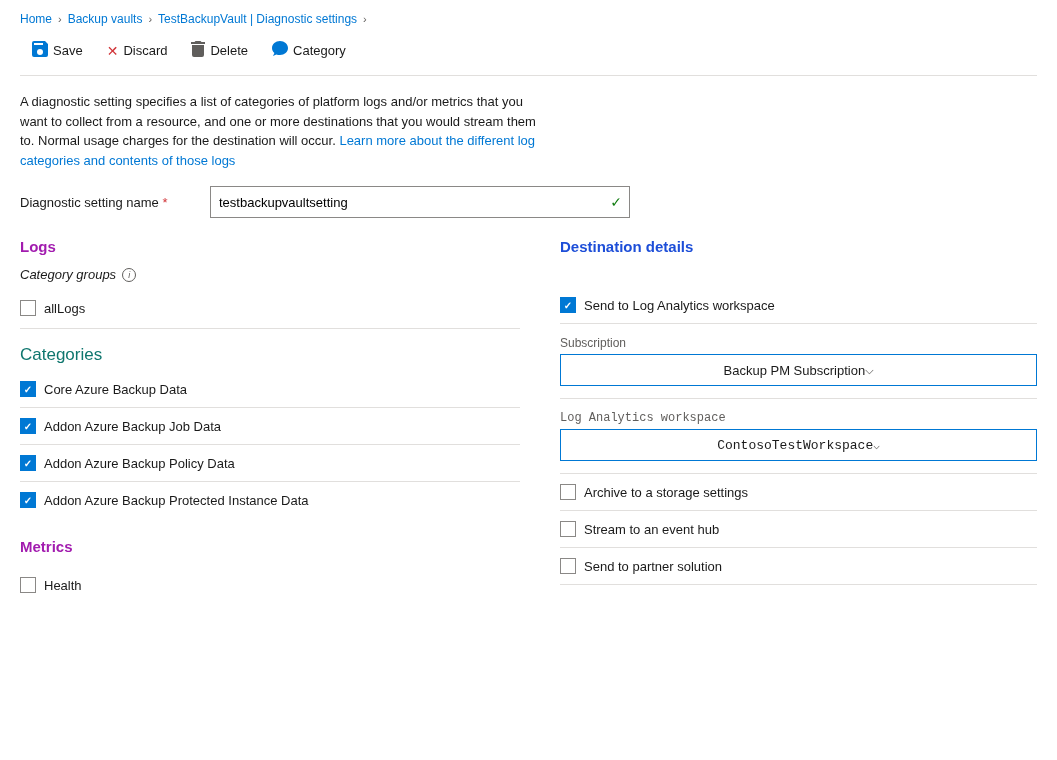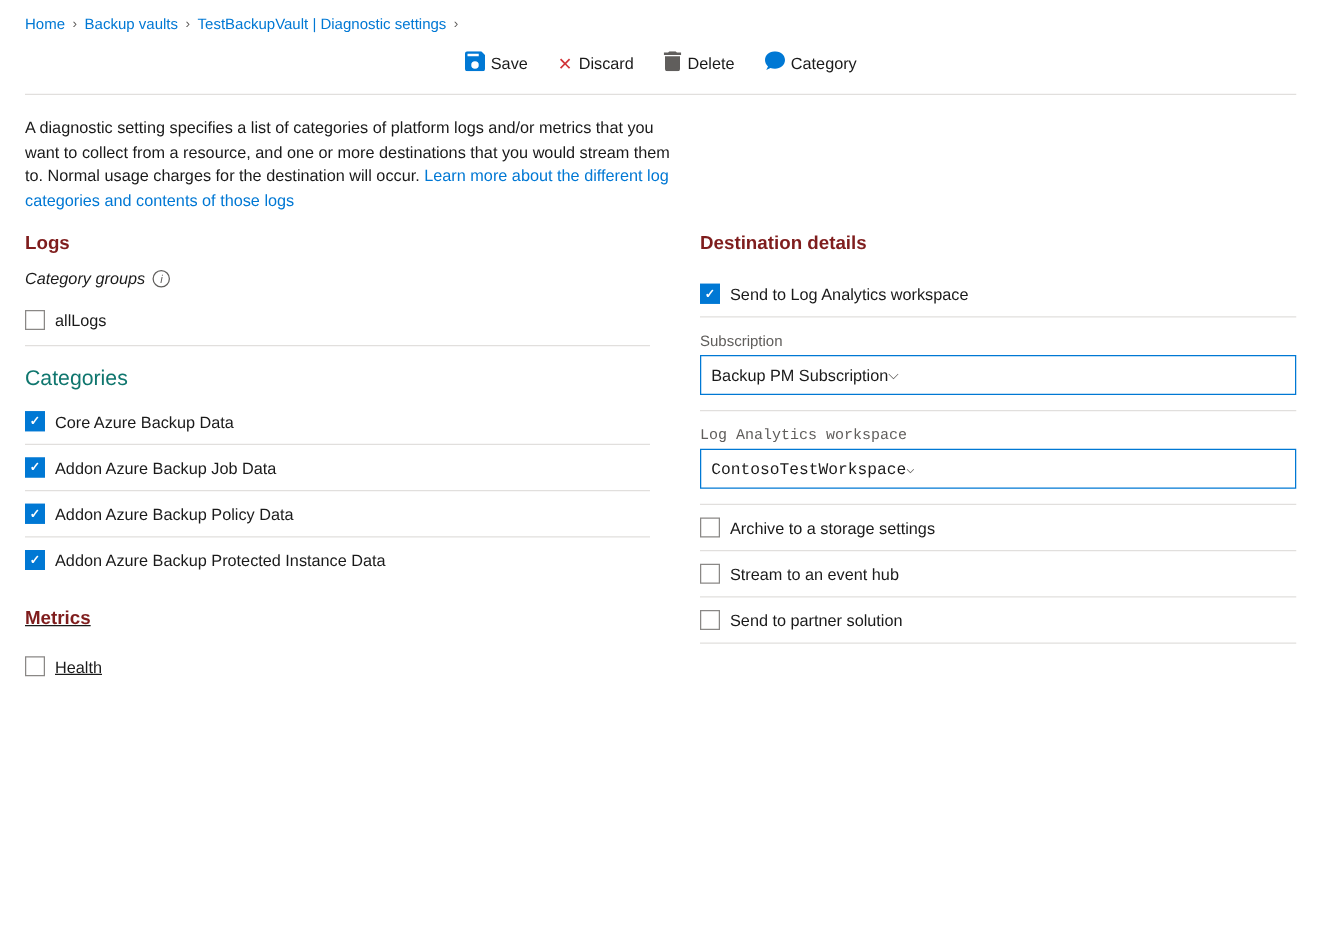--- a/index.html
+++ b/index.html
@@ -8,65 +8,65 @@
     .container { max-width: 1057px; padding: 12px 20px 20px 20px; }
     
     .breadcrumb { display: flex; align-items: center; gap: 6px; font-size: 12px; color: #0078d4; margin-bottom: 10px; }
     .breadcrumb span { color: #605e5c; }
     .breadcrumb a { color: #0078d4; text-decoration: none; cursor: pointer; }
     .breadcrumb-separator { color: #605e5c; font-size: 11px; }
     
     .page-title { font-size: 26px; font-weight: 300; color: #1a1a1a; margin-bottom: 14px; display: flex; align-items: center; gap: 10px; }
     .page-title-dots { font-size: 18px; color: #605e5c; cursor: pointer; }
     
-    .toolbar { display: flex; align-items: center; gap: 0; margin-bottom: 16px; border-bottom: 1px solid #e1dfdd; padding-bottom: 10px; justify-content: center; }
+    .toolbar { display: flex; align-items: center; gap: 0; margin-bottom: 16px; border-bottom: 1px solid #e1dfdd; padding-bottom: 10px; }
     .toolbar-btn { display: flex; align-items: center; gap: 5px; padding: 5px 12px; border: none; background: none; cursor: pointer; font-size: 13px; color: #1a1a1a; font-family: inherit; }
     .toolbar-btn .icon { font-size: 14px; color: #0078d4; }
     .toolbar-btn .icon-x { color: #d13438; }
     
     .description { font-size: 13px; color: #1a1a1a; line-height: 1.5; margin-bottom: 16px; max-width: 520px; }
     .description a { color: #0078d4; text-decoration: none; }
     
     .form-field { display: flex; align-items: center; margin-bottom: 20px; gap: 10px; }
     .form-label { font-size: 13px; font-weight: 400; min-width: 180px; }
     .required-star { color: #d13438; }
     .input-wrapper { position: relative; width: 420px; }
     .input-wrapper input { width: 100%; height: 32px; border: 1px solid #8a8886; padding: 4px 30px 4px 8px; font-size: 13px; font-family: inherit; outline: none; }
     .input-check-abs { position: absolute; right: 8px; top: 50%; transform: translateY(-50%); color: #107c10; font-size: 14px; }
     
     .main-content { display: flex; gap: 40px; }
     
     .left-panel { flex: 0 0 500px; }
     .right-panel { flex: 1; }
     
-    .section-title { font-size: 15px; font-weight: 600; margin-bottom: 12px; color: #7f1d1d; }
+    .section-title { font-size: 15px; font-weight: 600; margin-bottom: 12px; color: #a21caf; }
     
     .category-group-label { display: flex; align-items: center; gap: 6px; font-size: 13px; color: #1a1a1a; margin-bottom: 10px; font-style: italic; }
     .info-icon { width: 14px; height: 14px; border: 1px solid #605e5c; border-radius: 50%; display: inline-flex; align-items: center; justify-content: center; font-size: 9px; color: #605e5c; cursor: pointer; }
     
     .checkbox-row { display: flex; align-items: center; gap: 8px; padding: 10px 0; border-bottom: 1px solid #e1dfdd; }
     .checkbox-row:last-child { border-bottom: none; }
     
     .checkbox { width: 16px; height: 16px; border: 1px solid #8a8886; display: inline-flex; align-items: center; justify-content: center; cursor: pointer; flex-shrink: 0; background: #fff; }
     .checkbox.checked { background: #0078d4; border-color: #0078d4; }
     .checkbox.checked::after { content: '✓'; color: #fff; font-size: 10px; font-weight: bold; }
     .checkbox-label { font-size: 13px; color: #1a1a1a; }
     
     .categories-section { margin-top: 16px; }
     .categories-title { font-size: 17px; font-weight: 400; color: #0f766e; margin-bottom: 6px; }
     
-    .metrics-section { margin-top: 20px; text-decoration: underline; }
-    
-    .dest-details-title { font-size: 15px; font-weight: 600; margin-bottom: 14px; color: #7f1d1d; }
+    .metrics-section { margin-top: 20px; }
+    
+    .dest-details-title { font-size: 15px; font-weight: 600; margin-bottom: 32px; color: #1d4ed8; }
     
     .dest-checkbox-row { display: flex; align-items: center; gap: 8px; padding: 10px 0; border-bottom: 1px solid #e1dfdd; }
     
     .subscription-section { padding: 12px 0; border-bottom: 1px solid #e1dfdd; }
     .field-label { font-size: 12px; color: #605e5c; margin-bottom: 4px; }
-    .dropdown { width: 100%; height: 32px; border: 1px solid; display: flex; align-items: center; justify-content: flex-start; padding: 0 8px; cursor: pointer; font-size: 13px; font-family: inherit; }
+    .dropdown { width: 100%; height: 32px; border: 1px solid; display: flex; align-items: center; justify-content: center; padding: 0 8px; cursor: pointer; font-size: 13px; font-family: inherit; }
     .dropdown-blue-border { border-color: #0078d4; }
     .dropdown-arrow { font-size: 11px; color: #605e5c; }
     
     .workspace-section { padding: 12px 0; border-bottom: 1px solid #e1dfdd; font-family: Liberation Mono, monospace; }
     
     .allLogs-row { display: flex; align-items: center; gap: 8px; padding: 8px 0; }
     
     .divider-line { border: none; border-top: 1px solid #e1dfdd; margin: 4px 0 8px 0; }
   </style>
 </head>
@@ -113,20 +113,29 @@
       </span>
       <span>Category</span>
     </button>
   </div>
 
   <div class="description">
     <span>A diagnostic setting specifies a list of categories of platform logs and/or metrics that you want to collect from a resource, and one or more destinations that you would stream them to. Normal usage charges for the destination will occur.</span>
     <a>Learn more about the different log categories and contents of those logs</a>
   </div>
 
+  <div class="form-field">
+    <label class="form-label">
+      <span>Diagnostic setting name</span> <span class="required-star">*</span>
+    </label>
+    <div class="input-wrapper">
+      <input type="text" value="testbackupvaultsetting" style="">
+      <span class="input-check-abs">✓</span>
+    </div>
+  </div>
 
   <div class="main-content">
 
     <div class="left-panel">
 
       <div class="logs-section">
         <div class="section-title">Logs</div>
 
         <div class="category-group-label">
           <span>Category groups</span>

